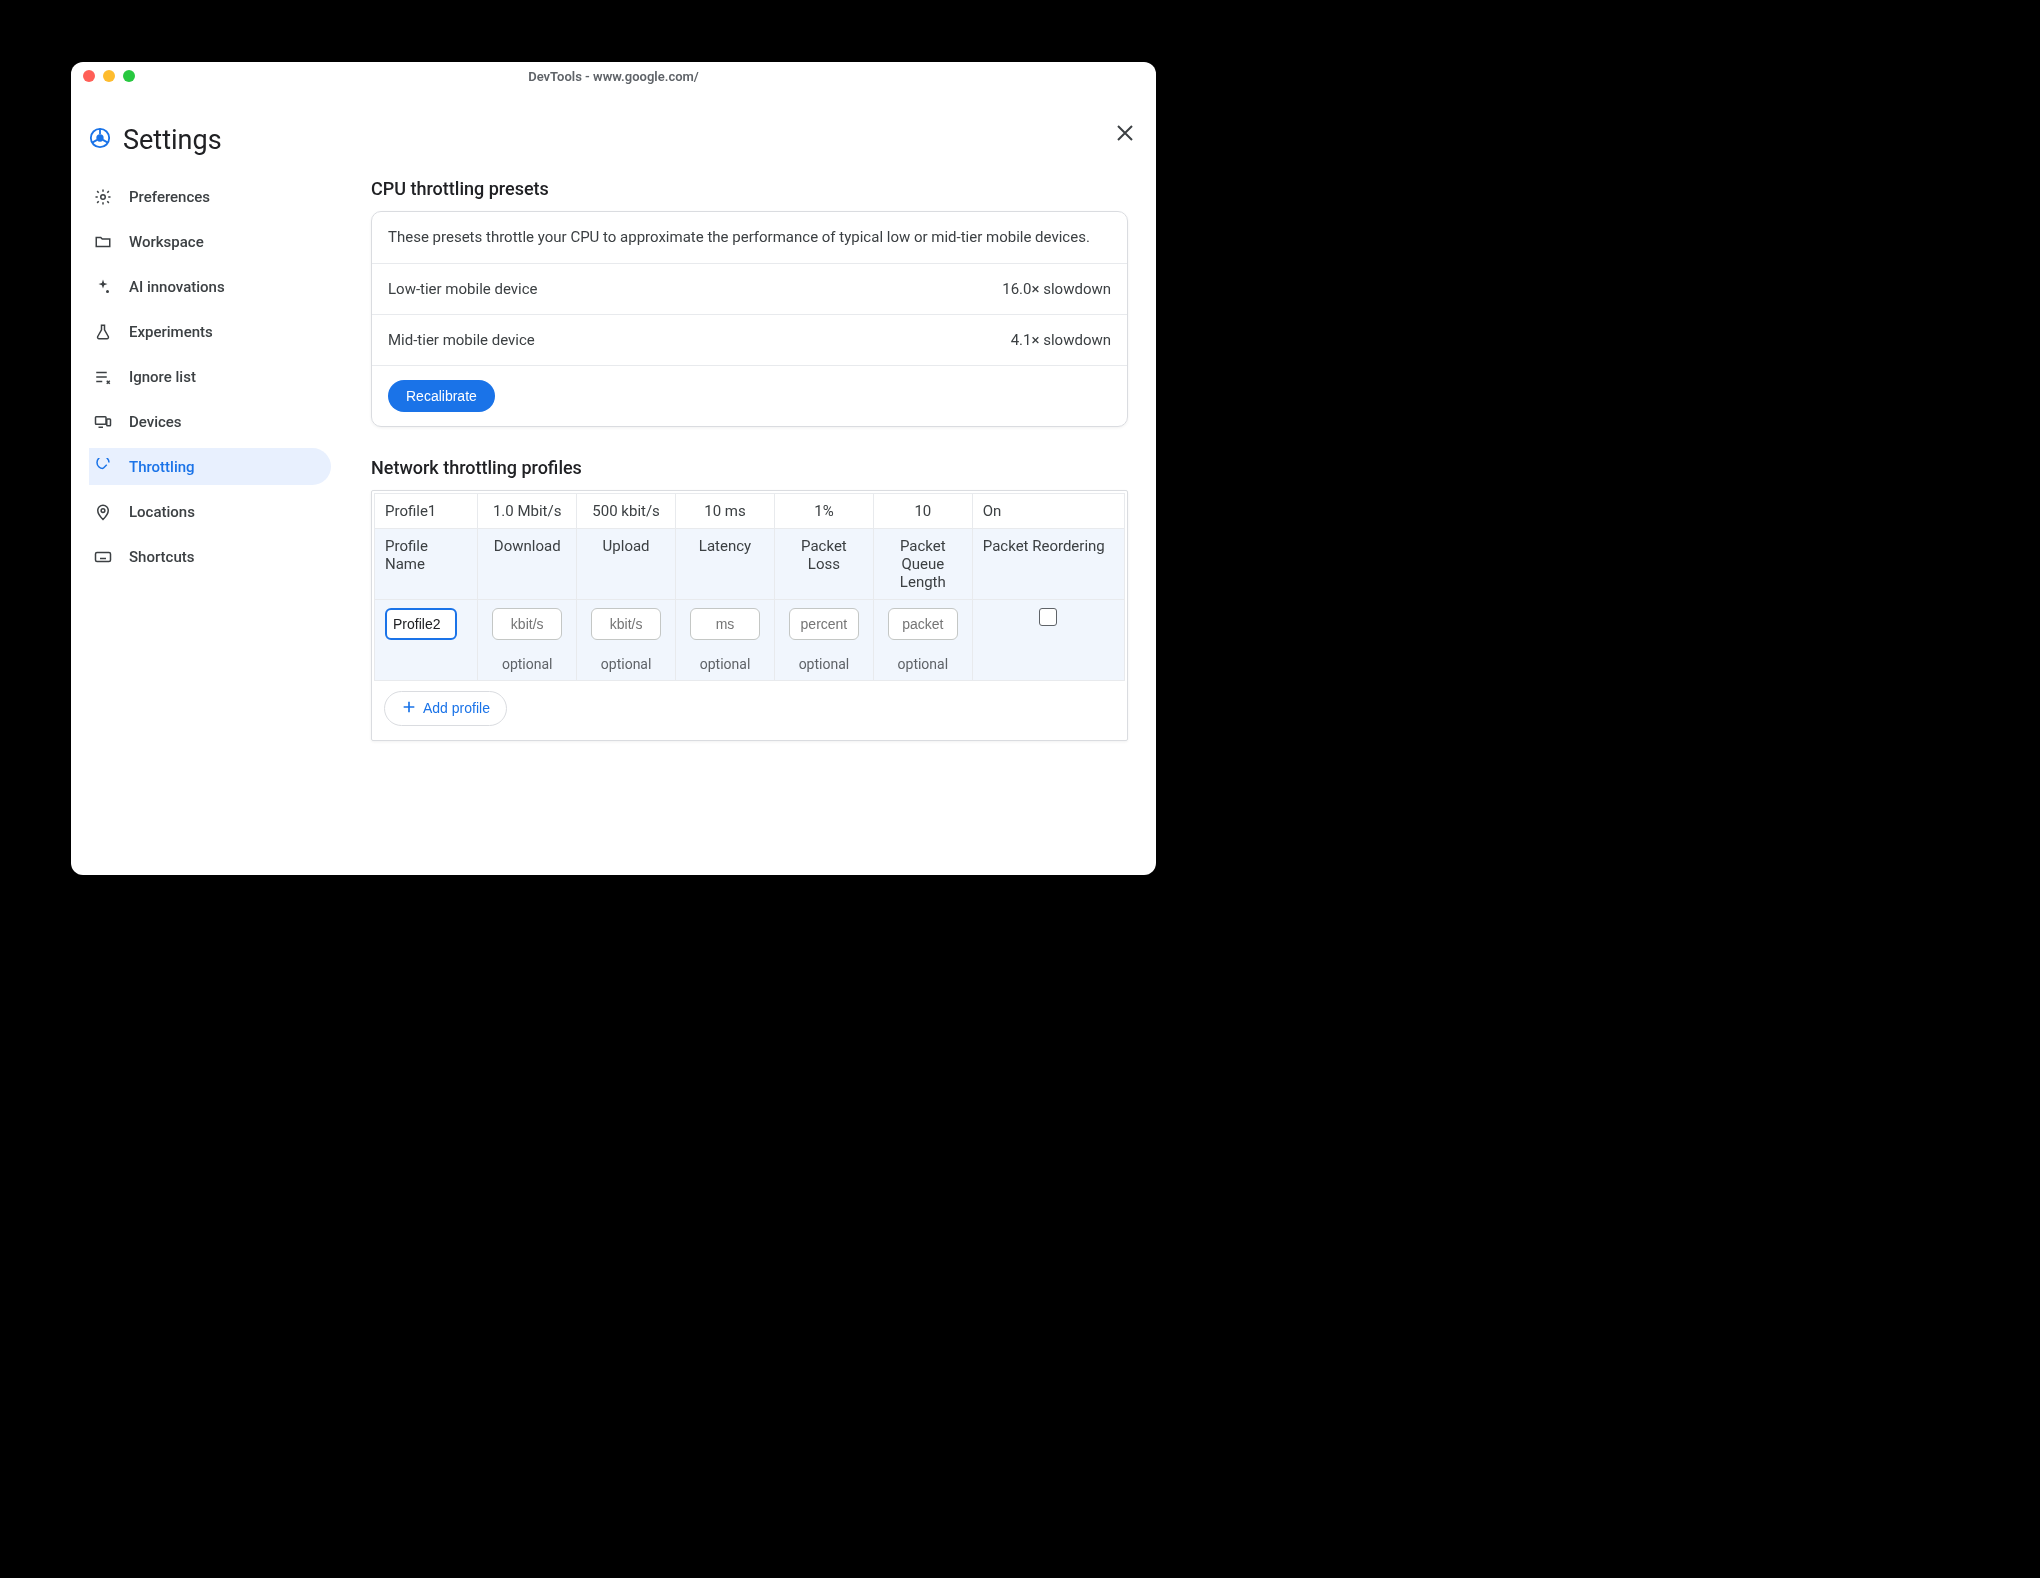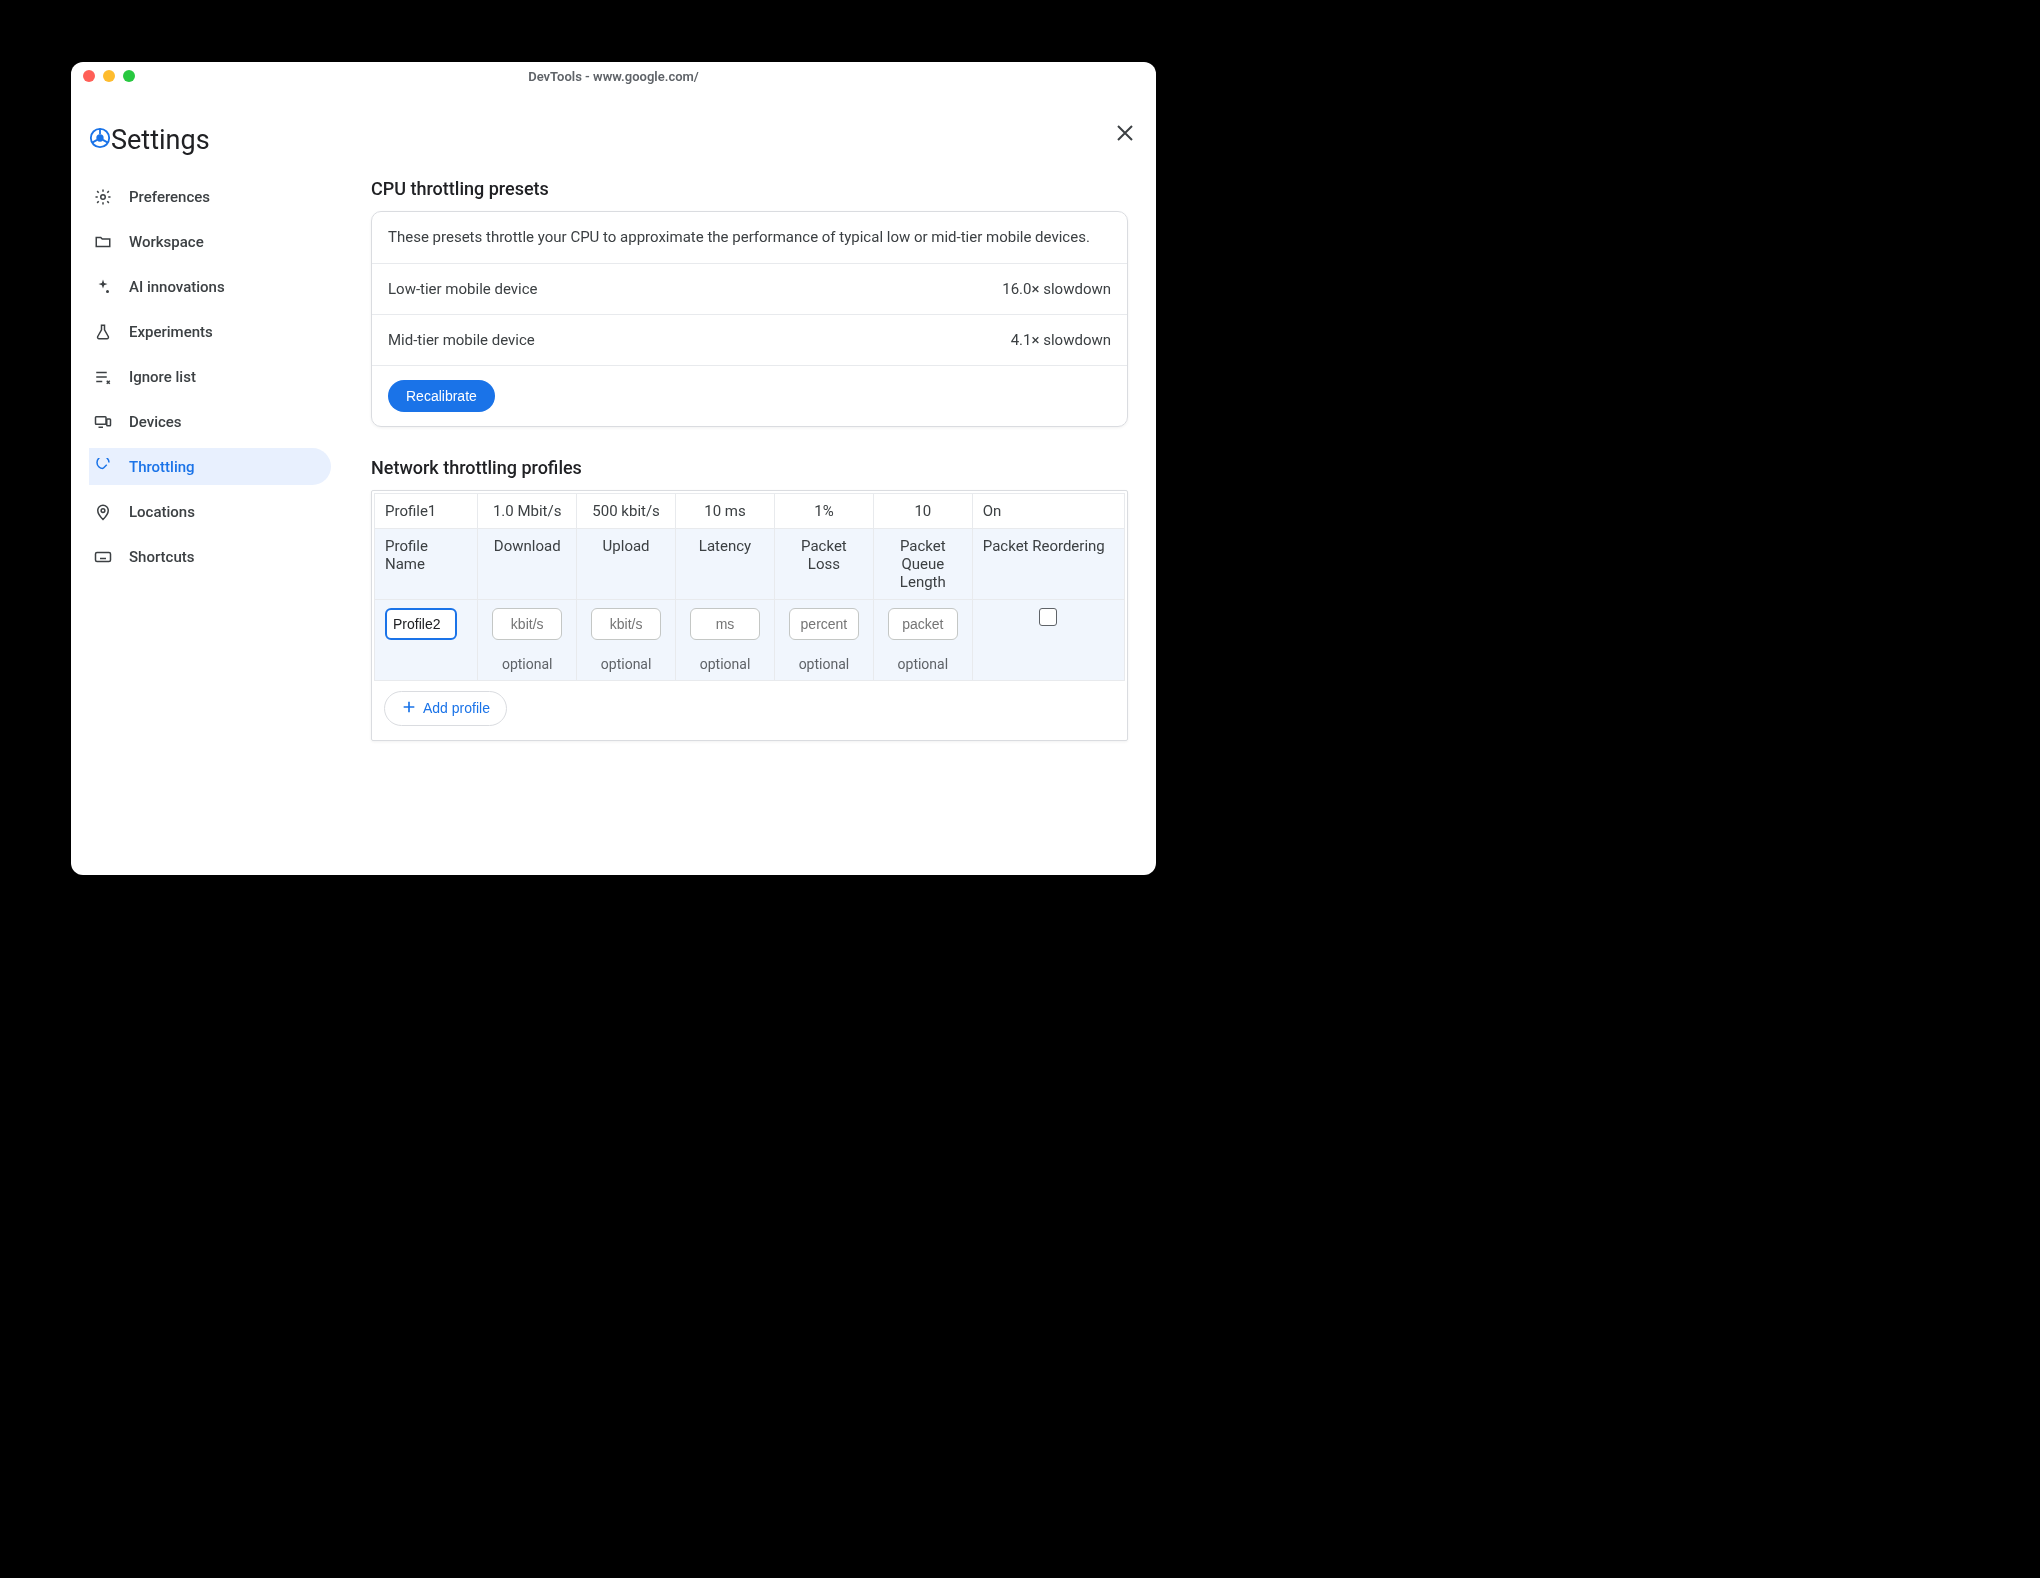--- a/index.html
+++ b/index.html
@@ -51,20 +51,21 @@
     top: 62px;
     right: 22px;
     font-size: 22px;
     color:#3c4043;
     cursor:pointer;
     line-height:1;
   }
   .header {
     display:flex;
     align-items:center;
+    gap:12px;
     padding-left: 18px;
     margin-top: 6px;
   }
   .chrome-icon {
     width:22px; height:22px;
   }
   .header h1 {
     font-size: 27px;
     font-weight: 400;
     color:#202124;

